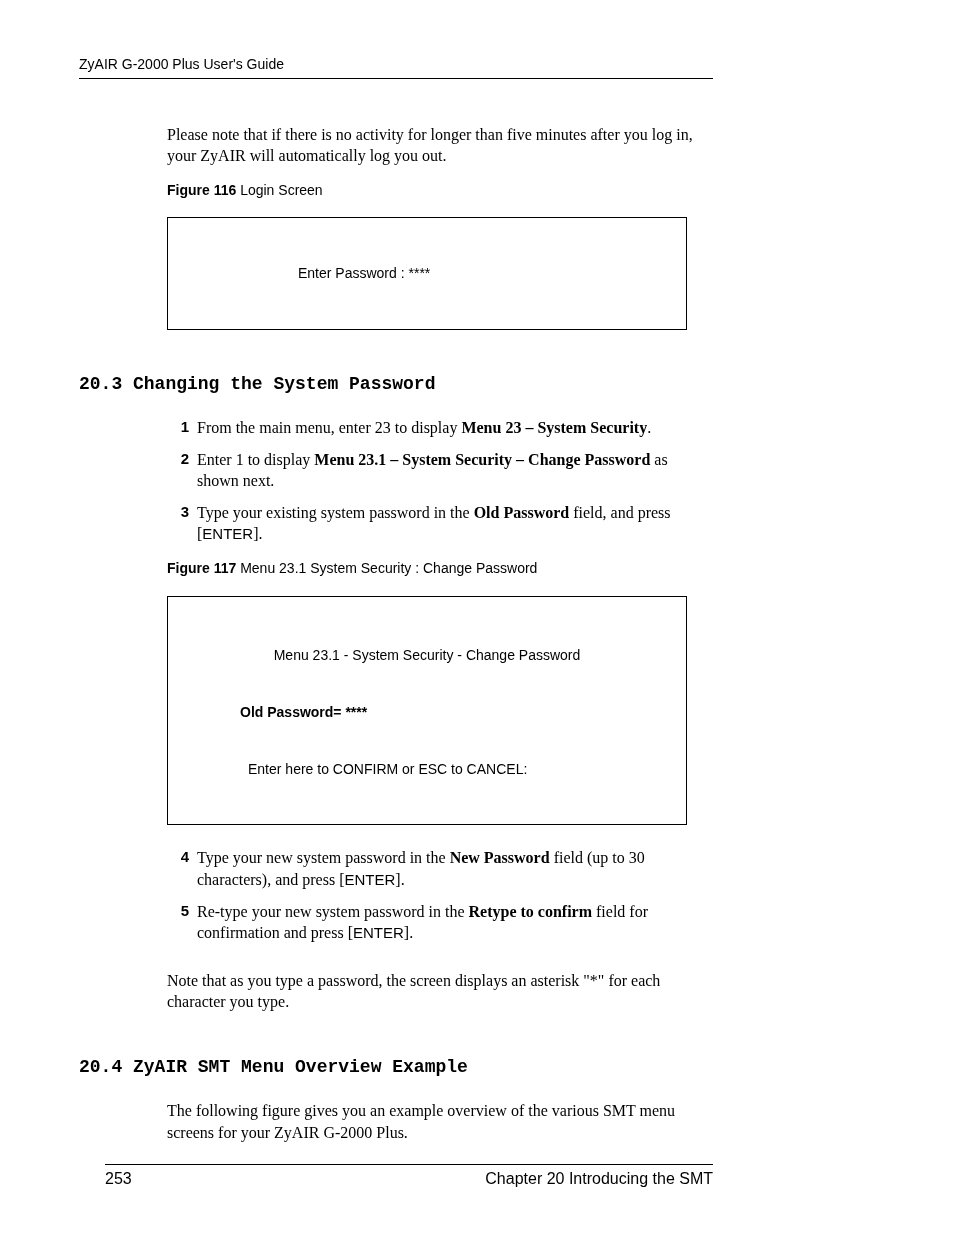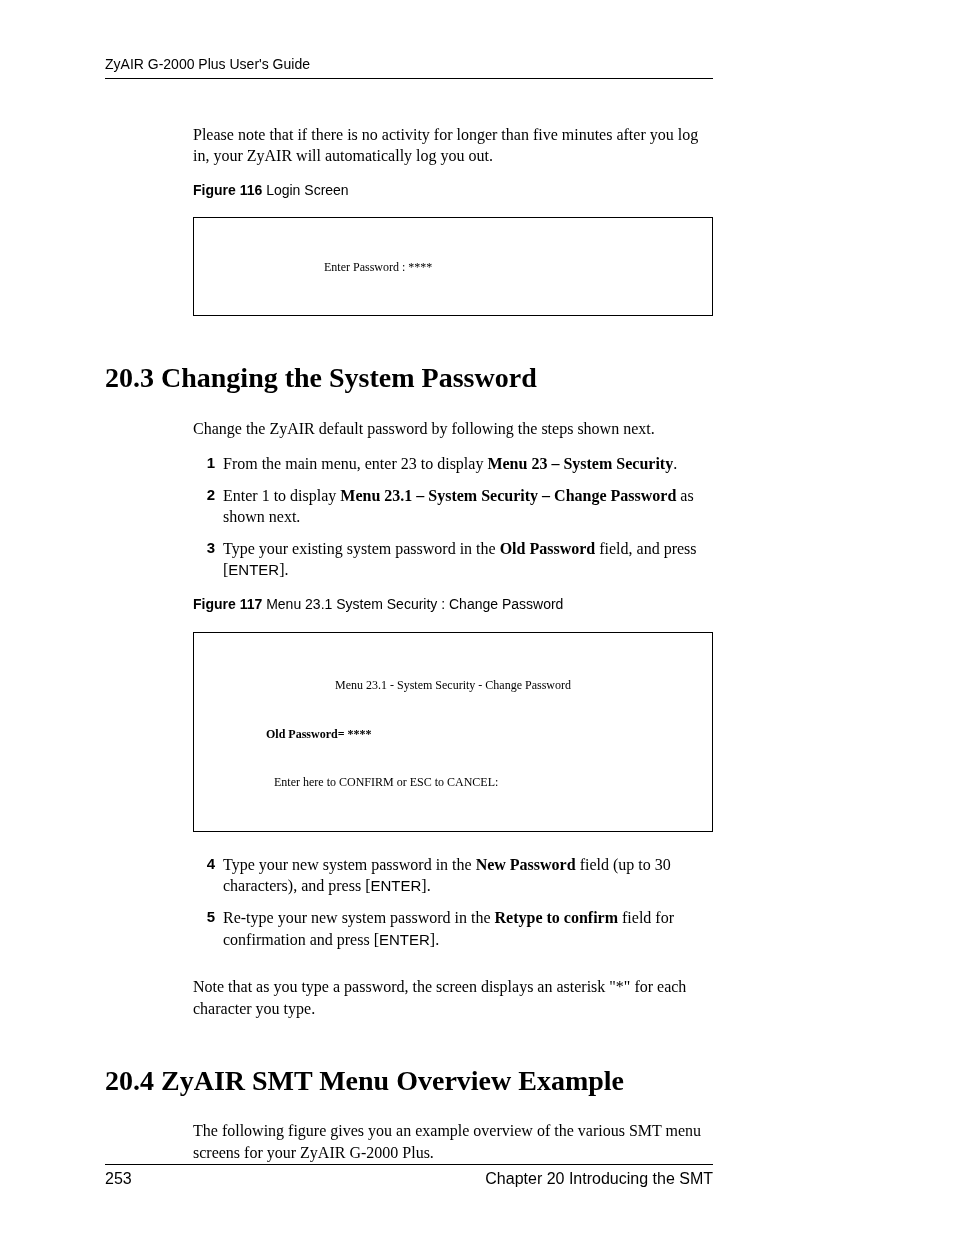--- a/index.html
+++ b/index.html
@@ -7,21 +7,21 @@
       font-size: 16px;
       line-height: 1.4;
       margin: 0;
       padding: 0;
       background: #fff;
       color: #000;
     }
     .page {
       width: 808px;
       height: 1235px;
-      padding: 55px 95px 45px 105px;
+      padding: 55px 95px 45px 79px;
       box-sizing: border-box;
       position: relative;
     }
     .running-header {
       font-family: Arial, Helvetica, sans-serif;
       font-size: 14px;
       border-bottom: 1px solid #000;
       padding-bottom: 3px;
       margin-bottom: 45px;
     }
@@ -34,39 +34,39 @@
       margin: 0 0 14px 0;
       line-height: 1.35;
     }
     .figcap {
       font-family: Arial, Helvetica, sans-serif;
       font-size: 14px;
       margin: 14px 0 12px 0;
     }
     .figcap b { font-weight: bold; }
     .terminal {
-      font-family: Liberation Serif, serif;
-      font-size: 12px;
+      font-family: Liberation Sans, sans-serif;
+      font-size: 14px;
       border: 1px solid #000;
       padding: 8px 0;
       white-space: pre;
       line-height: 1.35;
       box-sizing: border-box;
       margin-top: 17px;
     }
     .term1 { width: 520px; margin-left: 0; }
     .term1 .termline { padding-left: 130px; }
     .term2 { width: 520px; margin-left: 0; padding: 12px 0 8px 0;}
     .term2 .termline-center { text-align: center; }
     .term2 .termline { padding-left: 72px; }
     .term2 .termline-foot { padding-left: 80px; }
     .term2 b { font-weight: bold; }
     h2.sec {
-      font-family: Liberation Serif, serif;
-      font-size: 28px;
+      font-family: Liberation Mono, monospace;
+      font-size: 18px;
       font-weight: bold;
       margin: 42px 0 20px 0;
     }
     ol.steps {
       list-style: none;
       padding: 0;
       margin: 14px 0 10px 0;
     }
     ol.steps li {
       position: relative;
@@ -114,21 +114,20 @@
       <b>Figure 116</b><span>   Login Screen</span>
     </div>
     <div class="terminal term1">
       <div class="termline">Enter Password : ****</div>
     </div>
   </div>
 
   <h2 class="sec">20.3  Changing the System Password</h2>
 
   <div class="body-block">
-    <p class="para">Change the ZyAIR default password by following the steps shown next.</p>
 
     <ol class="steps">
       <li>
         <span class="num">1</span>
         <span>From the main menu, enter 23 to display </span><b>Menu 23 – System Security</b><span>.</span>
       </li>
       <li>
         <span class="num">2</span>
         <span>Enter 1 to display </span><b>Menu 23.1 – System Security – Change Password</b><span> as shown next.</span>
       </li>

